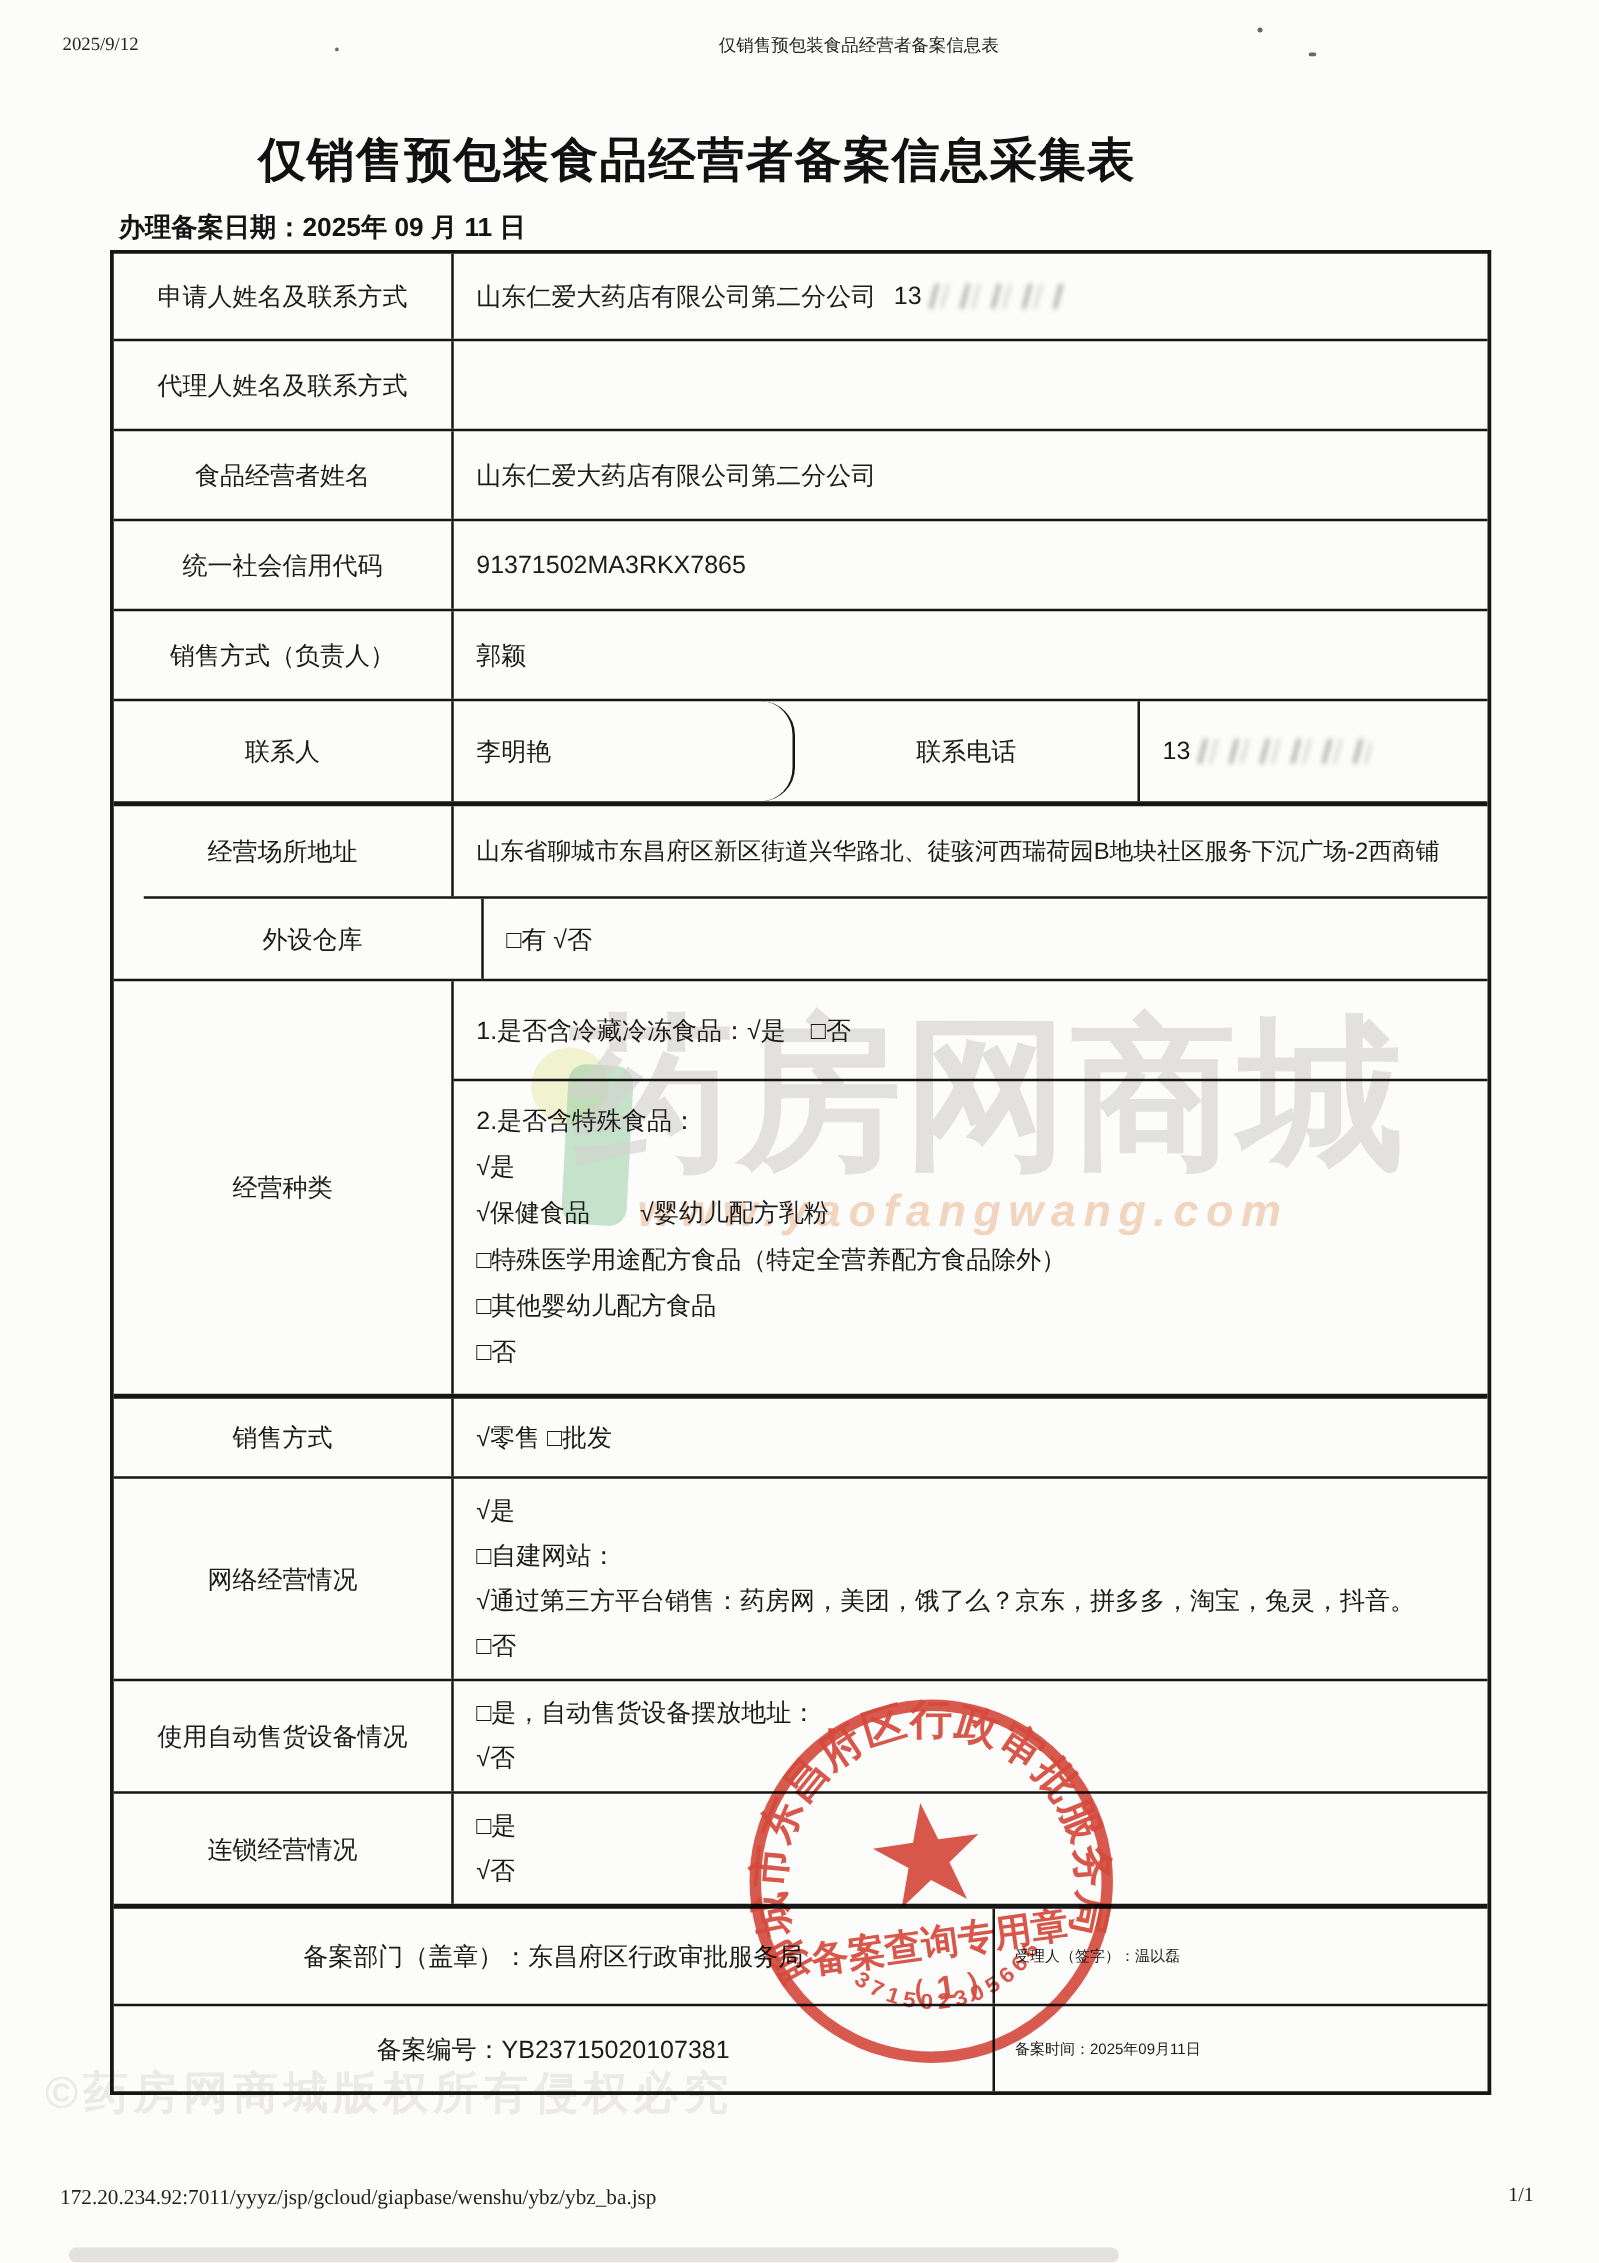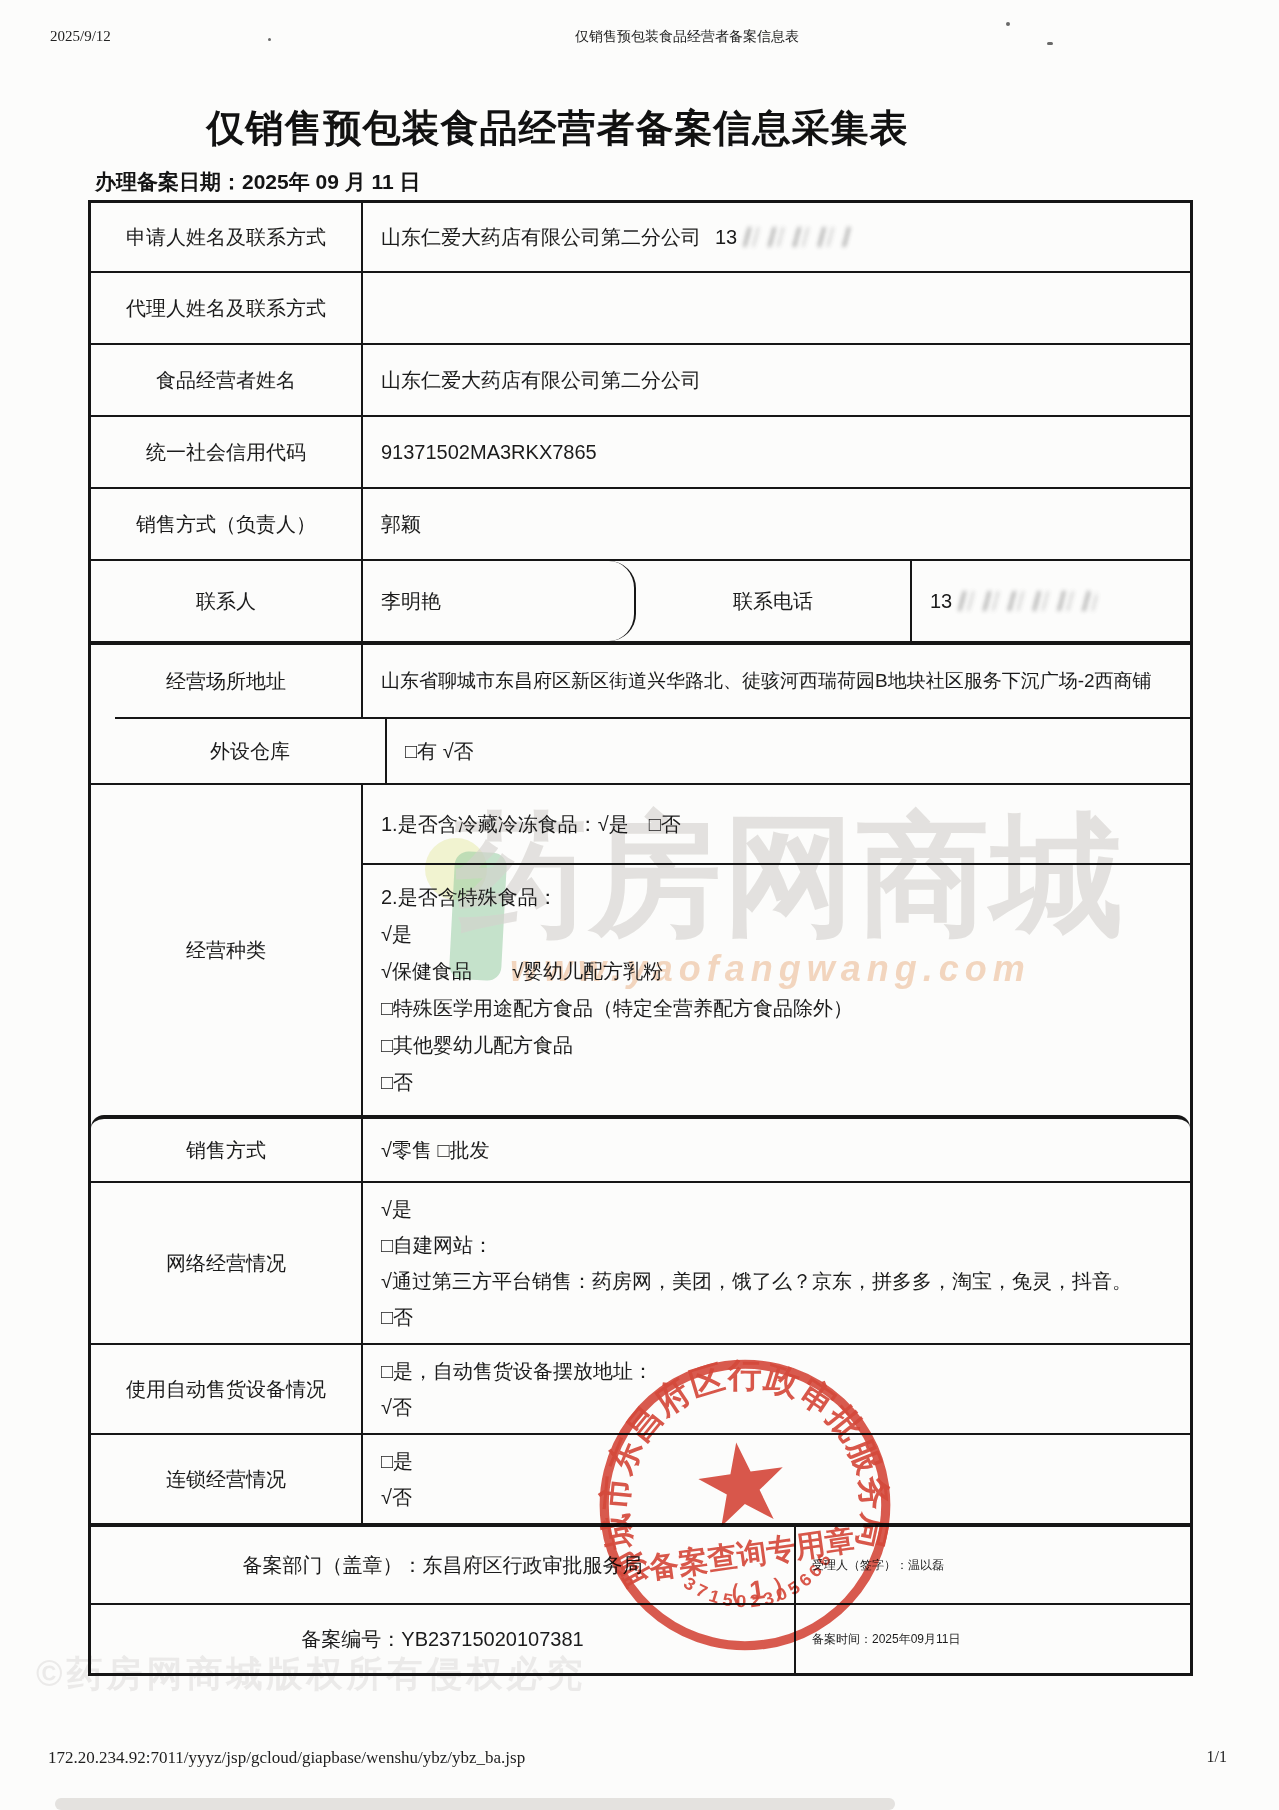--- a/index.html
+++ b/index.html
@@ -42,21 +42,21 @@
   .bt-wrap{flex:1;display:flex;flex-direction:column;}
   .bt-sub1{min-height:78px;display:flex;align-items:center;padding:0 18px;border-bottom:2px solid #161616;font-size:20px;}
   .bt-sub2{flex:1;padding:14px 18px;font-size:20px;line-height:1.85;}
   
   .b-left{width:705px;flex:0 0 705px;display:flex;align-items:center;justify-content:center;
     border-right:2px solid #161616;font-size:20px;padding:8px 10px;box-sizing:border-box;}
   .b-right{flex:1;display:flex;align-items:center;padding:8px 16px;font-size:12px;}
 
   
   .h68{min-height:68px;} .h70{min-height:70px;} .h80{min-height:80px;} .h72{min-height:72px;}
-  .h64{min-height:64px;margin-left:24px;} .h148{min-height:148px;} .h62{min-height:62px;border-radius:13px;} .h138{min-height:138px;}
+  .h64{min-height:64px;margin-left:24px;} .h148{min-height:148px;} .h62{min-height:62px;} .h138{min-height:138px;}
   .h78{min-height:78px;} .h88{min-height:88px;} .h76{min-height:76px;}
 
   
   .smudge{display:inline-block;width:110px;height:20px;margin-left:5px;vertical-align:middle;border-radius:3px;
     background:repeating-linear-gradient(105deg,transparent 0 6px,rgba(70,70,70,.55) 6px 9px,
       transparent 9px 15px,rgba(100,100,100,.4) 15px 17px,transparent 17px 24px);
     filter:blur(2px);opacity:.85;}
 
   
   .wm{position:absolute;z-index:1;pointer-events:none;}

